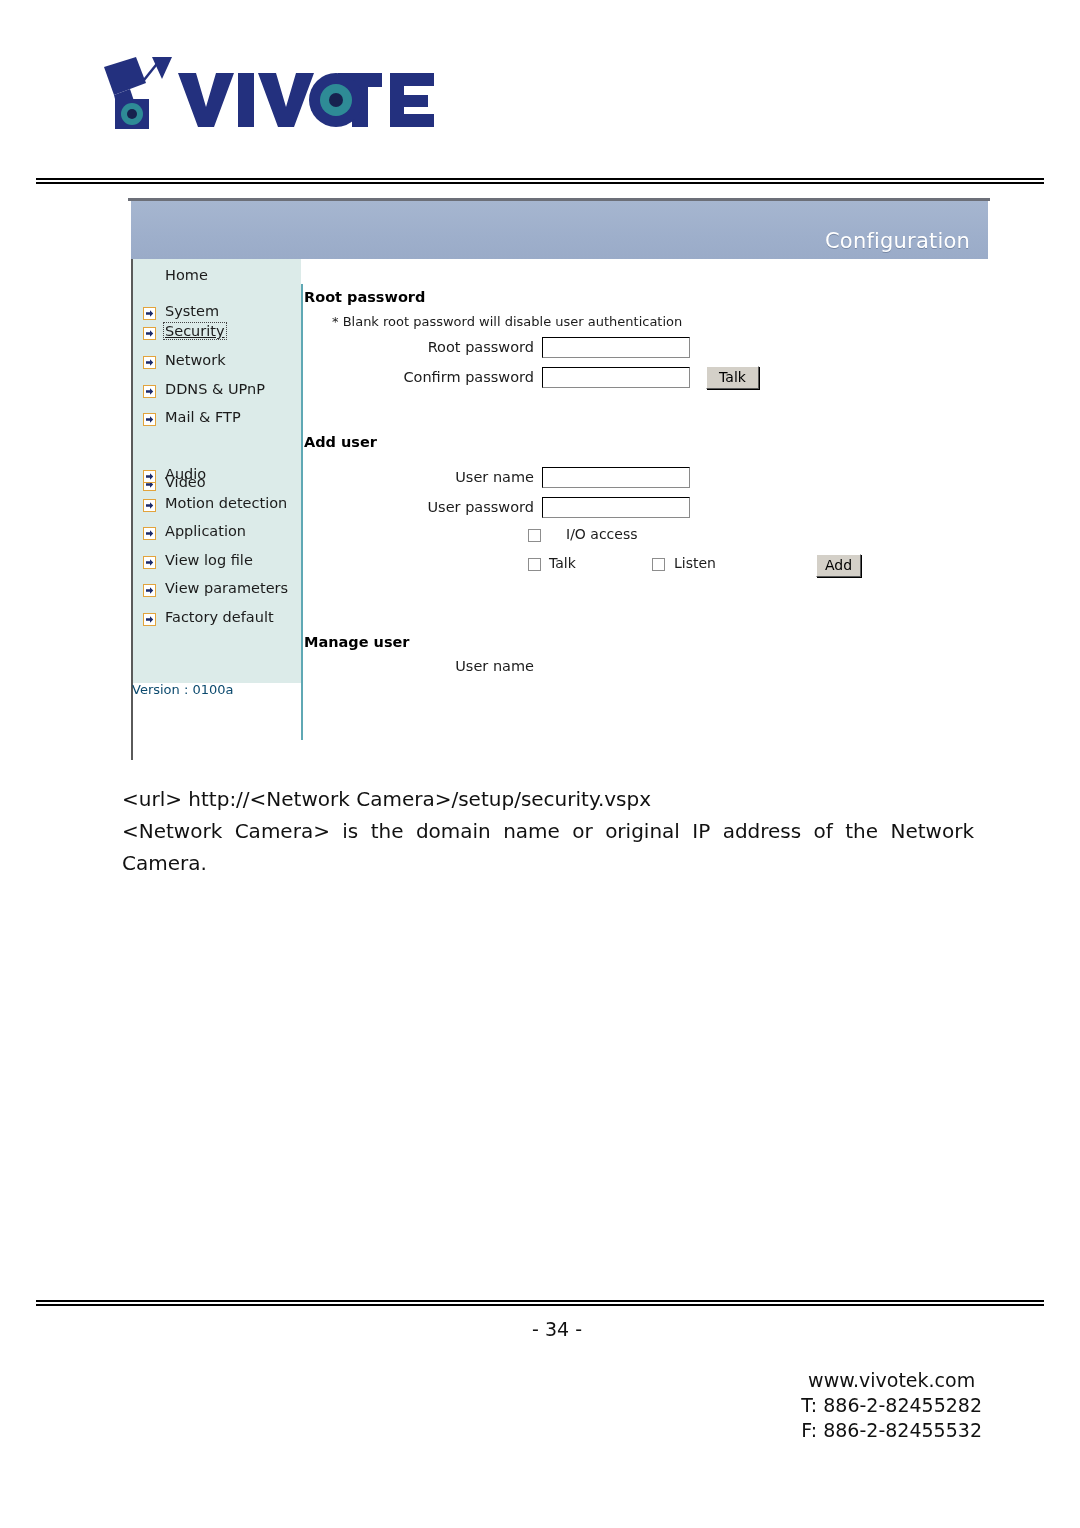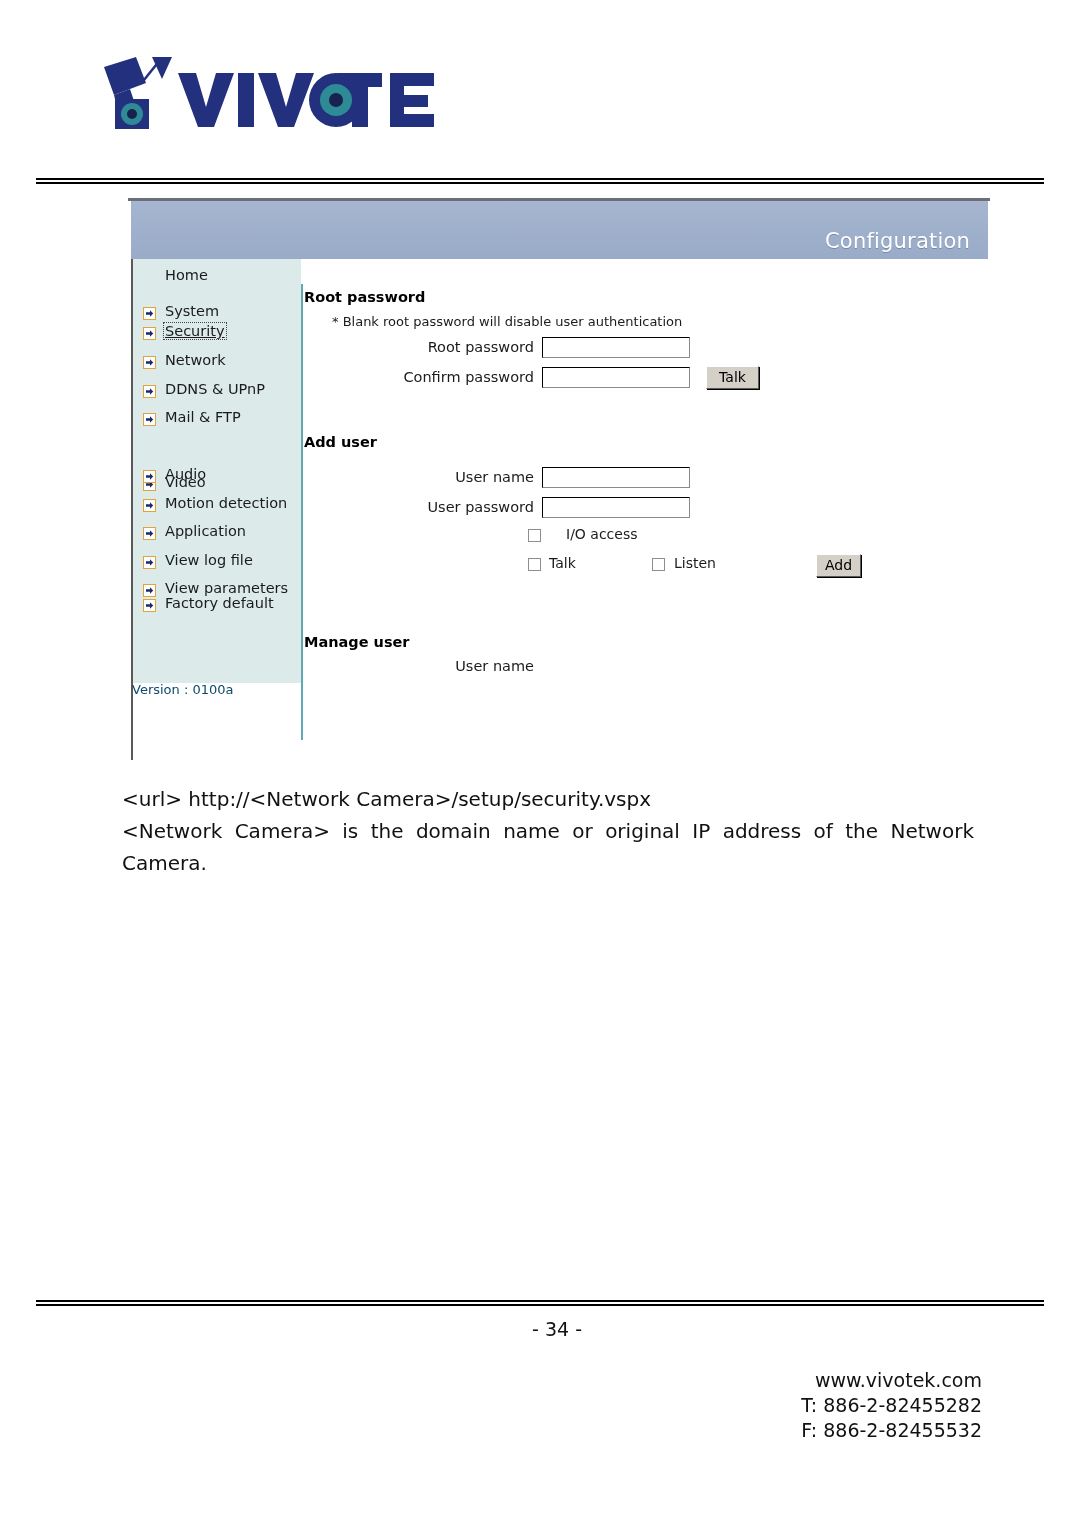--- a/index.html
+++ b/index.html
@@ -315,21 +315,21 @@
     text-align: center;
     font-size: 19px;
     color: #111;
     font-family: "DejaVu Sans", sans-serif;
     padding-left: 17px;
   }
   #footer-contact {
     position: absolute;
     right: 98px;
     top: 1368px;
-    text-align: right;
+    text-align: center;
     font-size: 19px;
     line-height: 25px;
     color: #111;
     font-family: "DejaVu Sans", sans-serif;
   }
 </style>
 </head>
 <body>
 
 <div id="logo">
@@ -471,21 +471,21 @@
 
     <div class="nav-item" style="top:318px;">
       <span class="nav-icon">
         <svg width="11" height="11" viewBox="0 0 11 11">
             <path d="M2 4.3 h4 V2.3 l3.2 3.2 L6 8.7 V6.7 H2 Z" fill="#1b2a6b"></path>
           </svg>
       </span>
       <span class="nav-label">View parameters</span>
     </div>
 
-    <div class="nav-item" style="top:333px;">
+    <div class="nav-item" style="top:347px;">
       <span class="nav-icon">
         <svg width="11" height="11" viewBox="0 0 11 11">
             <path d="M2 4.3 h4 V2.3 l3.2 3.2 L6 8.7 V6.7 H2 Z" fill="#1b2a6b"></path>
           </svg>
       </span>
       <span class="nav-label">Factory default</span>
     </div>
   </div>
 
   <div id="sidebar-tail"></div>

